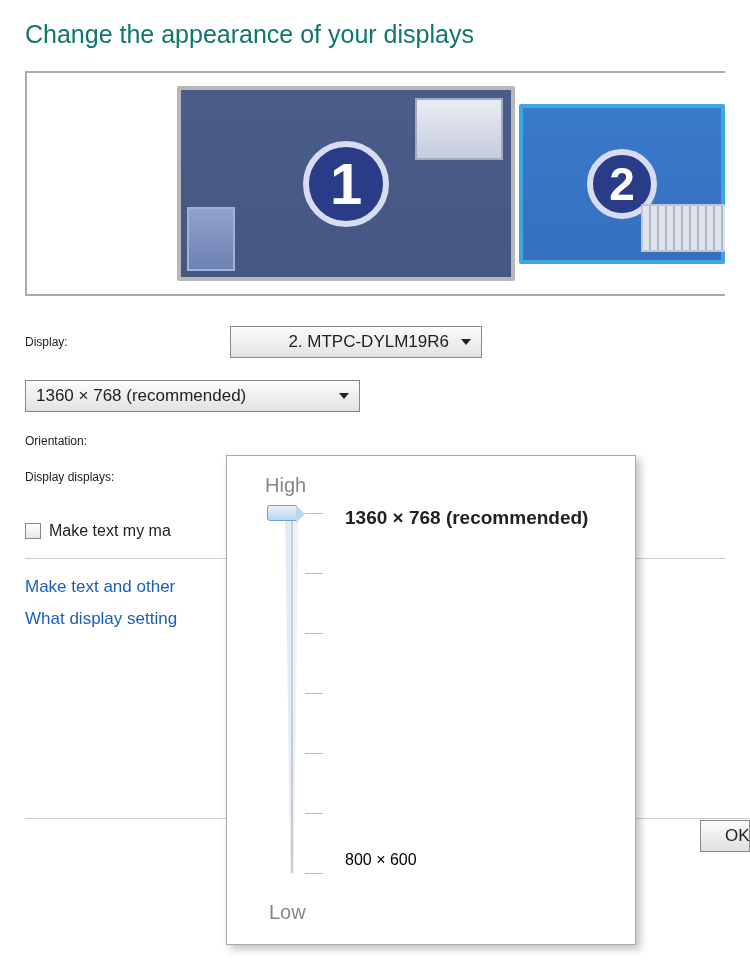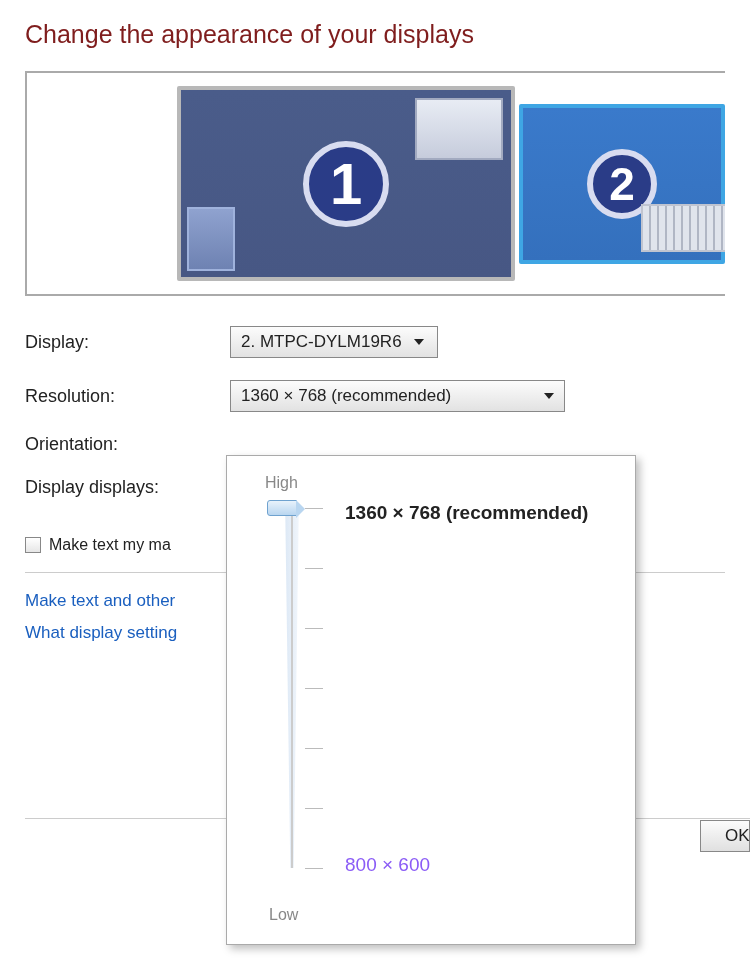--- a/index.html
+++ b/index.html
@@ -9,21 +9,21 @@
     font-family: "Segoe UI", Tahoma, sans-serif;
     font-size: 16px;
     color: #222;
     background: #fff;
     width: 750px;
     height: 966px;
     overflow: hidden;
     position: relative;
   }
   .page-title {
-    color: #7f1d1d;
+    color: #0f766e;
     font-size: 25px;
     font-weight: 400;
     margin: 0 0 22px 0;
   }
   .monitor-area {
     border: 2px solid #aaa;
     border-right: none;
     background: #fff;
     height: 225px;
     display: flex;
@@ -85,41 +85,41 @@
                 repeating-linear-gradient(0deg,#e0e4ec,#e0e4ec 6px,#b0b6c4 6px,#b0b6c4 8px);
     border: 2px solid #c0c4d0;
   }
   .form-row {
     display: flex;
     align-items: center;
     margin-bottom: 22px;
   }
   .form-label {
     width: 205px;
-    font-size: 18px;
+    font-size: 12px;
   }
   .dropdown {
     border: 1px solid #888;
     background: linear-gradient(#fcfcfc, #e2e2e2);
     height: 32px;
     display: flex;
     align-items: center;
     padding: 0 10px;
     cursor: pointer;
     position: relative;
     font-size: 17px;
   }
   .dropdown-arrow {
     margin-left: 12px;
     width: 0; height: 0;
     border-left: 5px solid transparent;
     border-right: 5px solid transparent;
     border-top: 6px solid #222;
   }
-  .dd-display { width: 208px; }
+  .dd-display { width: 252px; justify-content: flex-end; }
   .dd-resolution { width: 335px; }
   .checkbox-row {
     display: flex;
     align-items: center;
     margin-top: 38px;
     gap: 8px;
   }
   .checkbox {
     width: 16px; height: 16px;
     border: 1px solid #888;
@@ -166,21 +166,21 @@
     width: 410px;
     height: 490px;
     background: #fff;
     border: 1px solid #aaa;
     box-shadow: 4px 4px 8px rgba(0,0,0,0.25);
     padding: 18px 18px 18px 38px;
     z-index: 10;
   }
   .res-high, .res-low {
     color: #888;
-    font-size: 16px;
+    font-size: 20px;
   }
   .res-low { position: absolute; bottom: 20px; left: 42px; margin-top: 36px; }
   .slider-area {
     position: relative;
     height: 380px;
     margin-top: 8px;
   }
   .slider-track {
     position: absolute;
     left: 26px;
@@ -234,23 +234,23 @@
   .res-top-label {
     position: absolute;
     left: 80px;
     top: 2px;
     font-weight: bold;
     font-size: 19px;
   }
   .res-bot-label {
     position: absolute;
     left: 80px;
-    bottom: 4px;
-    font-size: 19px;
-    color: #8b5cf6;
+    bottom: 16px;
+    font-size: 16px;
+    color: #000000;
   }
 </style>
 </head>
 <body>
 
 <h1 class="page-title">Change the appearance of your displays</h1>
 
 <div class="monitor-area">
   <div class="monitor monitor-1">
     <div class="window-icon"></div>
@@ -265,21 +265,20 @@
 
 <div class="form-row">
   <div class="form-label">Display:</div>
   <div class="dropdown dd-display">
     <span>2. MTPC-DYLM19R6</span>
     <span class="dropdown-arrow"></span>
   </div>
 </div>
 
 <div class="form-row">
-  <div class="form-label">Resolution:</div>
   <div class="dropdown dd-resolution">
     <span>1360 × 768 (recommended)</span>
     <span style="flex:1"></span>
     <span class="dropdown-arrow"></span>
   </div>
 </div>
 
 <div class="form-row">
   <div class="form-label">Orientation:</div>
 </div>

